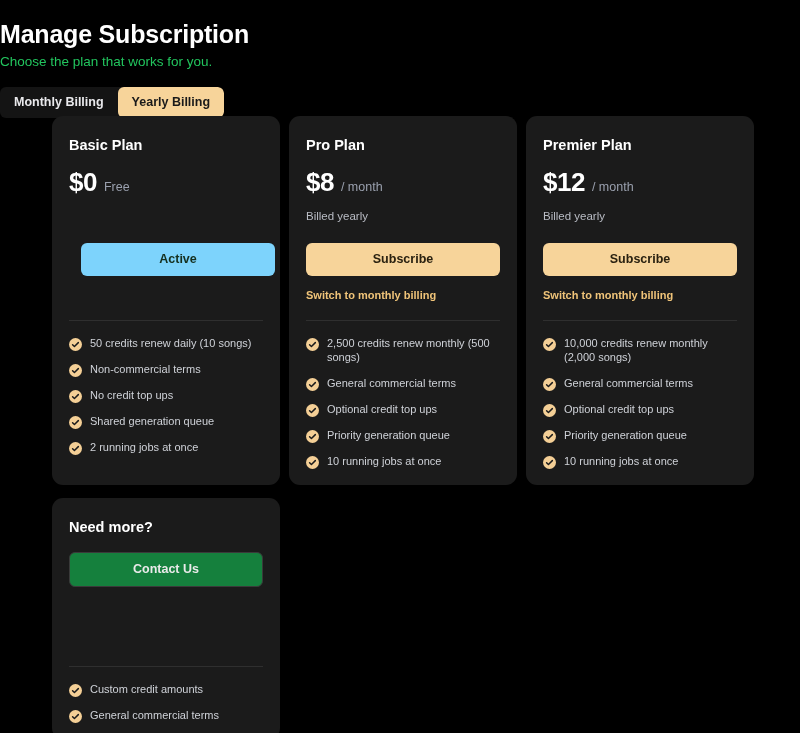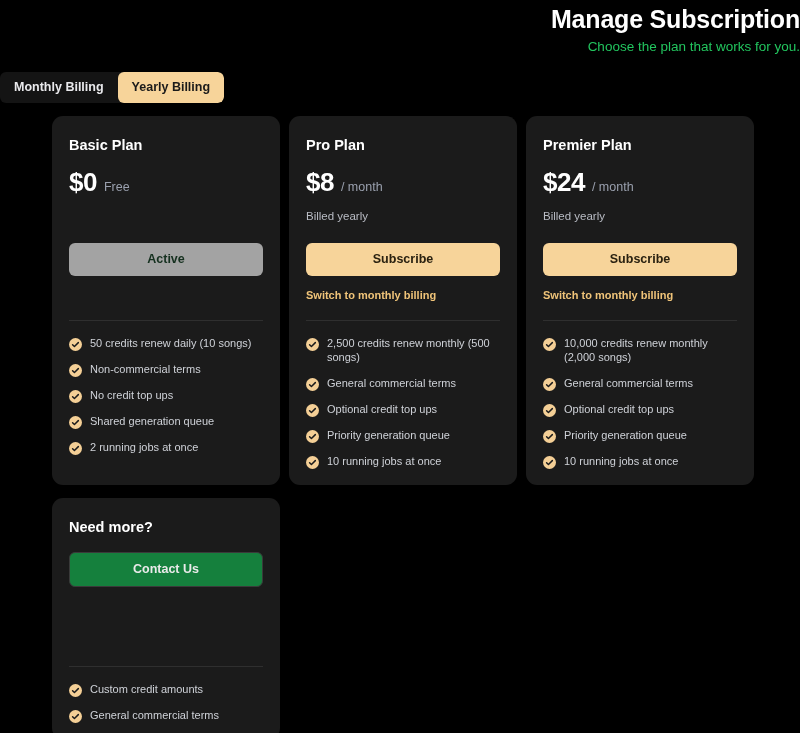--- a/index.html
+++ b/index.html
@@ -14,22 +14,22 @@
 
   .page {
     position: relative;
     width: 800px;
     height: 733px;
     background: #000000;
   }
 
   
   .header {
-    padding-top: 4px;
-    text-align: right;
+    padding-top: 19px;
+    text-align: left;
   }
   .page-title {
     font-size: 25px;
     font-weight: bold;
     color: #ffffff;
     letter-spacing: -0.2px;
     line-height: 30px;
   }
   .page-subtitle {
     margin-top: 4px;
@@ -133,23 +133,24 @@
     font-family: "Liberation Sans", sans-serif;
     font-size: 12.5px;
     font-weight: bold;
     padding: 9px 8px;
     border-radius: 6px;
     border: none;
     cursor: pointer;
     line-height: 15px;
   }
   .cta.active-plan {
-    background: #a3a3a3;
+    background: #7dd3fc;
     color: #15301f;
     cursor: default;
+    margin-left: 12px;
   }
   .cta.subscribe {
     background: #f7d49a;
     color: #2a2110;
   }
   .cta.contact {
     background: #15803d;
     color: #eaeaea;
     border: 1px solid #3a3a3a;
   }
@@ -343,21 +344,21 @@
               </svg>
           </span>
           <span class="feature-text">10 running jobs at once</span>
         </li>
       </ul>
     </div>
 
     <div class="card">
       <div class="card-title">Premier Plan</div>
       <div class="price-row">
-        <span class="price">$24</span>
+        <span class="price">$12</span>
         <span class="price-suffix">/ month</span>
       </div>
       <div class="billed-note">Billed yearly</div>
       <div class="cta-slot">
         <button class="cta subscribe">Subscribe</button>
         <button class="switch-link">Switch to monthly billing</button>
       </div>
       <div class="divider"></div>
       <ul class="features">
         <li class="feature">

